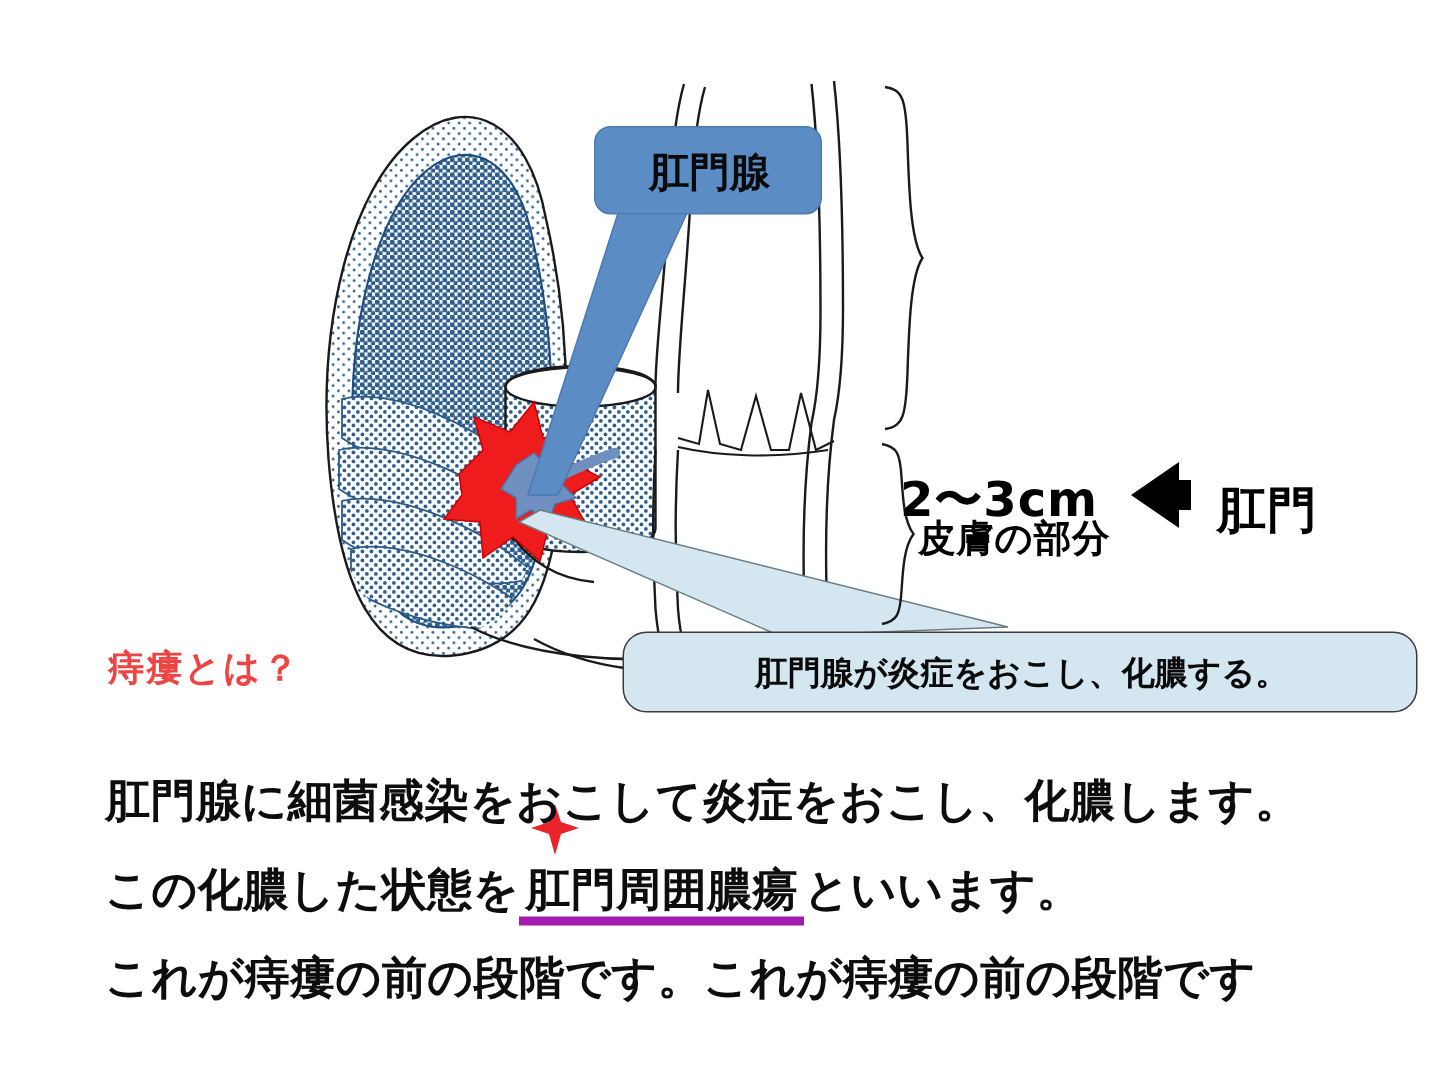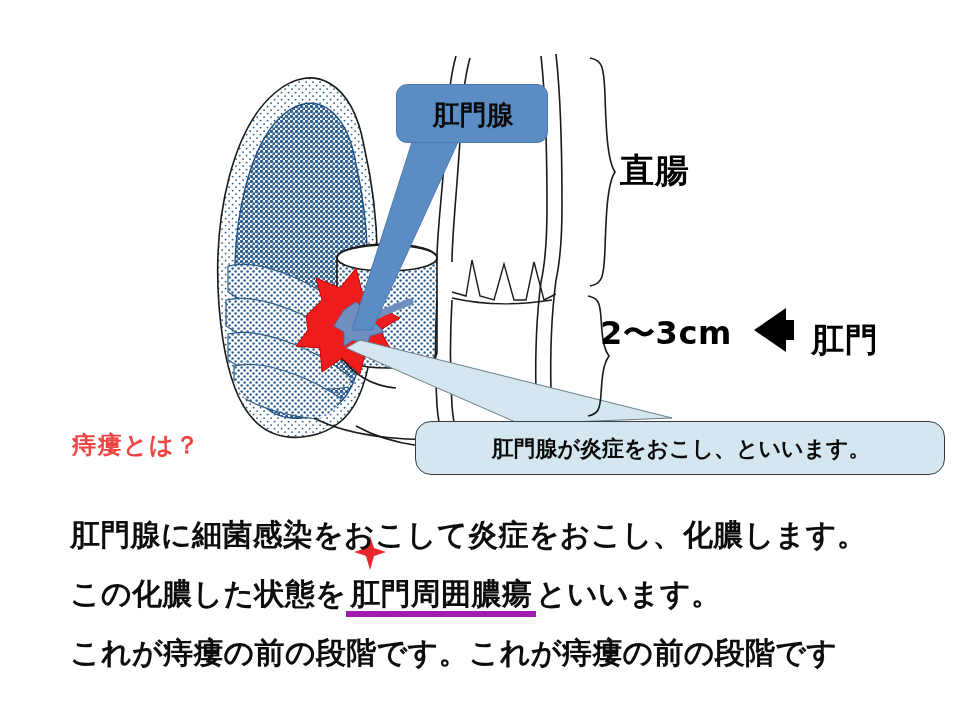--- a/index.html
+++ b/index.html
@@ -282,27 +282,27 @@
       <path d="M366,548 L370,536 L374,548 L386,552 L374,556 L370,570
                L366,556 L354,552 Z" fill="#e8252a"></path>
     </g>
   </svg>
 
   <div id="callout-gland">
     <div id="callout-gland-text">肛門腺</div>
   </div>
 
   <div id="callout-inflam">
-    <div id="callout-inflam-text">肛門腺が炎症をおこし、といいます。</div>
+    <div id="callout-inflam-text">肛門腺が炎症をおこし、化膿する。</div>
   </div>
 
-  <div class="lbl" id="label-rectum">直腸</div>
 
   <div class="lbl" id="label-size">2〜3cm</div>
 
+  <div class="lbl" id="label-size-sub">皮膚の部分</div>
 
   <div class="lbl" id="label-anus">肛門</div>
 
   <div id="heading-block">
     <div id="heading-text">痔瘻とは？</div>
 
   </div>
 
   <div id="body-block">
     <div class="line">肛門腺に細菌感染をおこして炎症をおこし、化膿します。</div>

